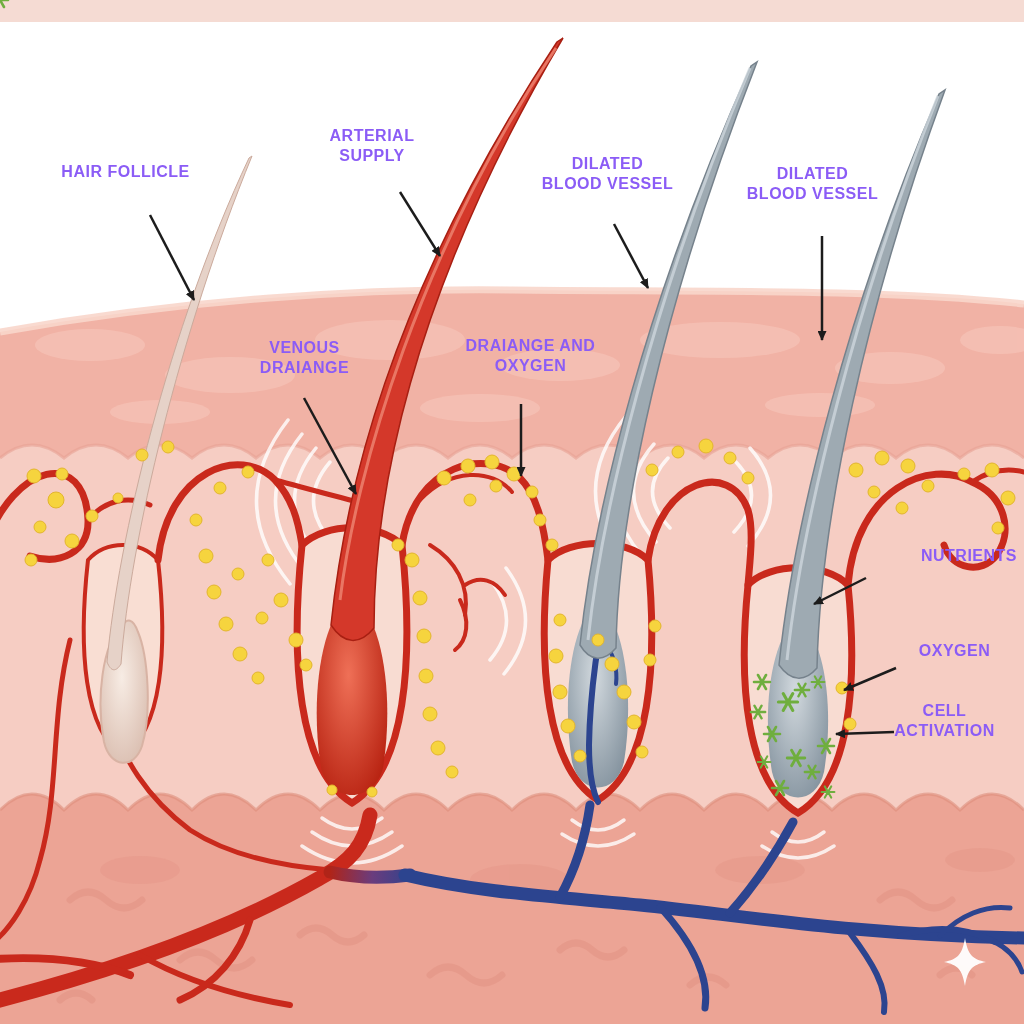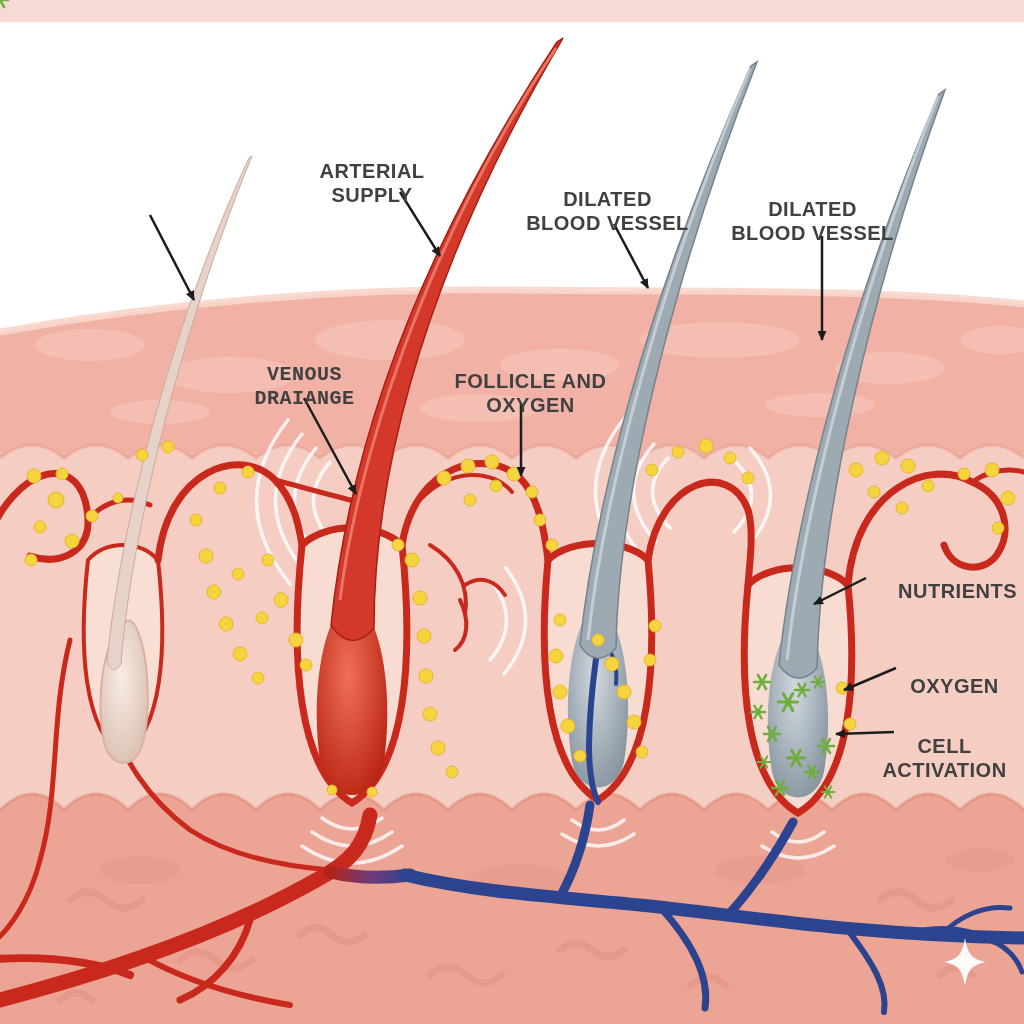--- a/index.html
+++ b/index.html
@@ -1,20 +1,20 @@
 <!DOCTYPE html>
 <html><head>
 <meta charset="utf-8">
 <style>
   html,body{margin:0;padding:0;background:#ffffff;}
   .stage{position:relative;width:1024px;height:1024px;overflow:hidden;background:#ffffff;
          font-family:"Liberation Sans",sans-serif;}
   .stage svg{position:absolute;left:0;top:0;}
-  .label{position:absolute;font-weight:bold;font-size:20px;line-height:1.22;color:#404040;
-         letter-spacing:.5px;text-align:center;white-space:pre-line;margin-top:33px;}
+  .label{position:absolute;font-weight:bold;font-size:16px;line-height:1.22;color:#8b5cf6;
+         letter-spacing:.5px;text-align:center;white-space:pre-line;}
 </style>
 </head>
 <body>
 
 <div class="stage">
 
 <svg width="1024" height="1024" viewBox="0 0 1024 1024">
   <defs>
     <marker id="ah" markerWidth="11" markerHeight="9" refX="9" refY="4.5" orient="auto" markerUnits="userSpaceOnUse">
       <path d="M0,0 L10,4.5 L0,9 Z" fill="#1c1c1c"></path>
@@ -268,28 +268,29 @@
     <line x1="614" y1="224" x2="648" y2="288" marker-end="url(#ah)"></line>
     <line x1="822" y1="236" x2="822" y2="340" marker-end="url(#ah)"></line>
     <line x1="304" y1="398" x2="356" y2="494" marker-end="url(#ah)"></line>
     <line x1="521" y1="404" x2="521" y2="476" marker-end="url(#ah)"></line>
     <line x1="866" y1="578" x2="814" y2="604" marker-end="url(#ah)"></line>
     <line x1="896" y1="668" x2="844" y2="690" marker-end="url(#ah)"></line>
     <line x1="894" y1="732" x2="836" y2="734" marker-end="url(#ah)"></line>
   </g>
 </svg>
 
+<div class="label" style="left:38px;top:162px;width:175px;">HAIR FOLLICLE</div>
 <div class="label" style="left:292px;top:126px;width:160px;">ARTERIAL
 SUPPLY</div>
 <div class="label" style="left:515px;top:154px;width:185px;">DILATED
 BLOOD VESSEL</div>
 <div class="label" style="left:720px;top:164px;width:185px;">DILATED
 BLOOD VESSEL</div>
-<div class="label" style="left:222px;top:330px;width:165px;font-family:Liberation Mono, monospace;">VENOUS
+<div class="label" style="left:222px;top:338px;width:165px;">VENOUS
 DRAIANGE</div>
-<div class="label" style="left:428px;top:336px;width:205px;">FOLLICLE AND
+<div class="label" style="left:428px;top:336px;width:205px;">DRAIANGE AND
 OXYGEN</div>
 <div class="label" style="left:852px;top:546px;width:165px;text-align:right;">NUTRIENTS</div>
 <div class="label" style="left:872px;top:641px;width:165px;">OXYGEN</div>
 <div class="label" style="left:852px;top:701px;width:185px;">CELL
 ACTIVATION</div>
 
 </div>
 
 </body></html>

